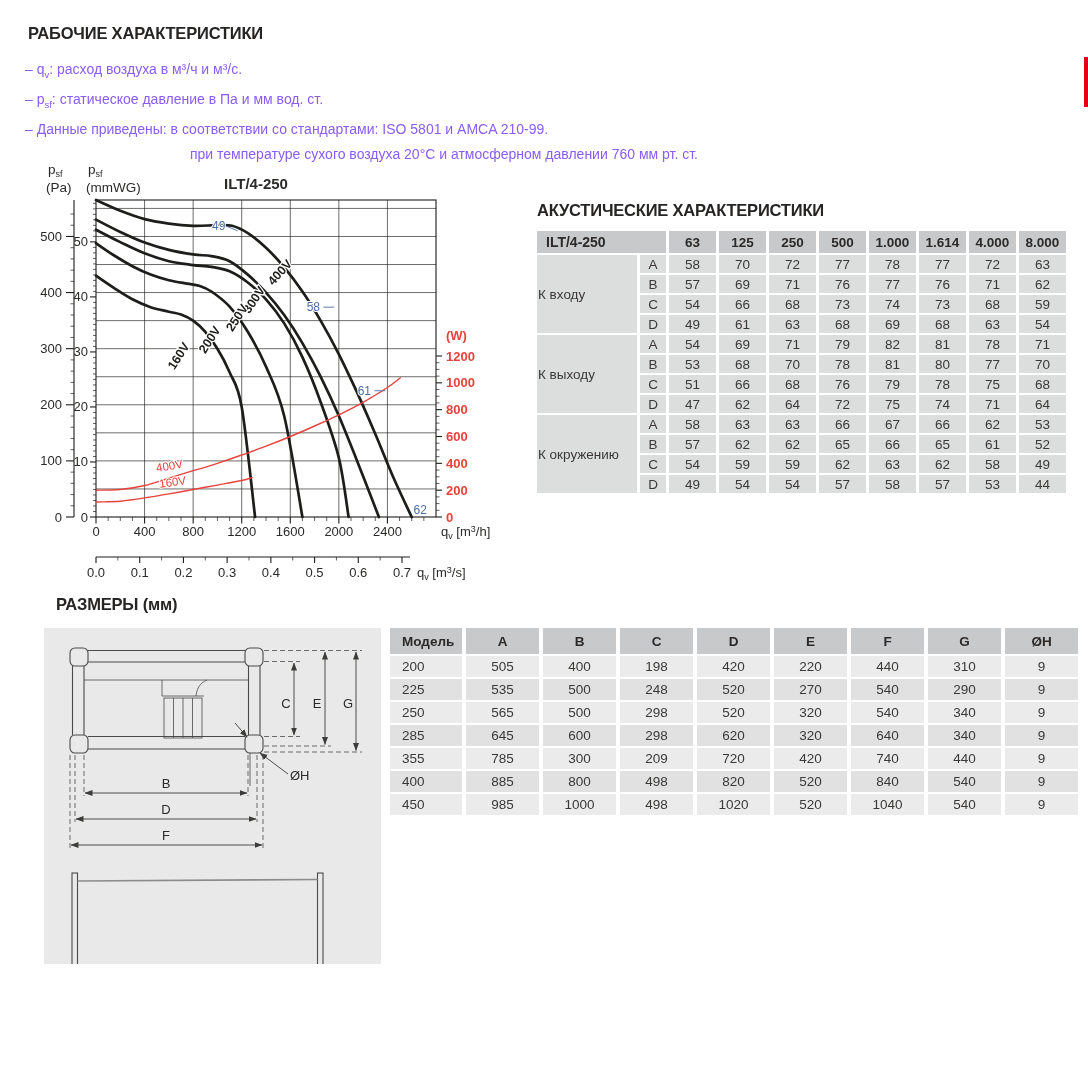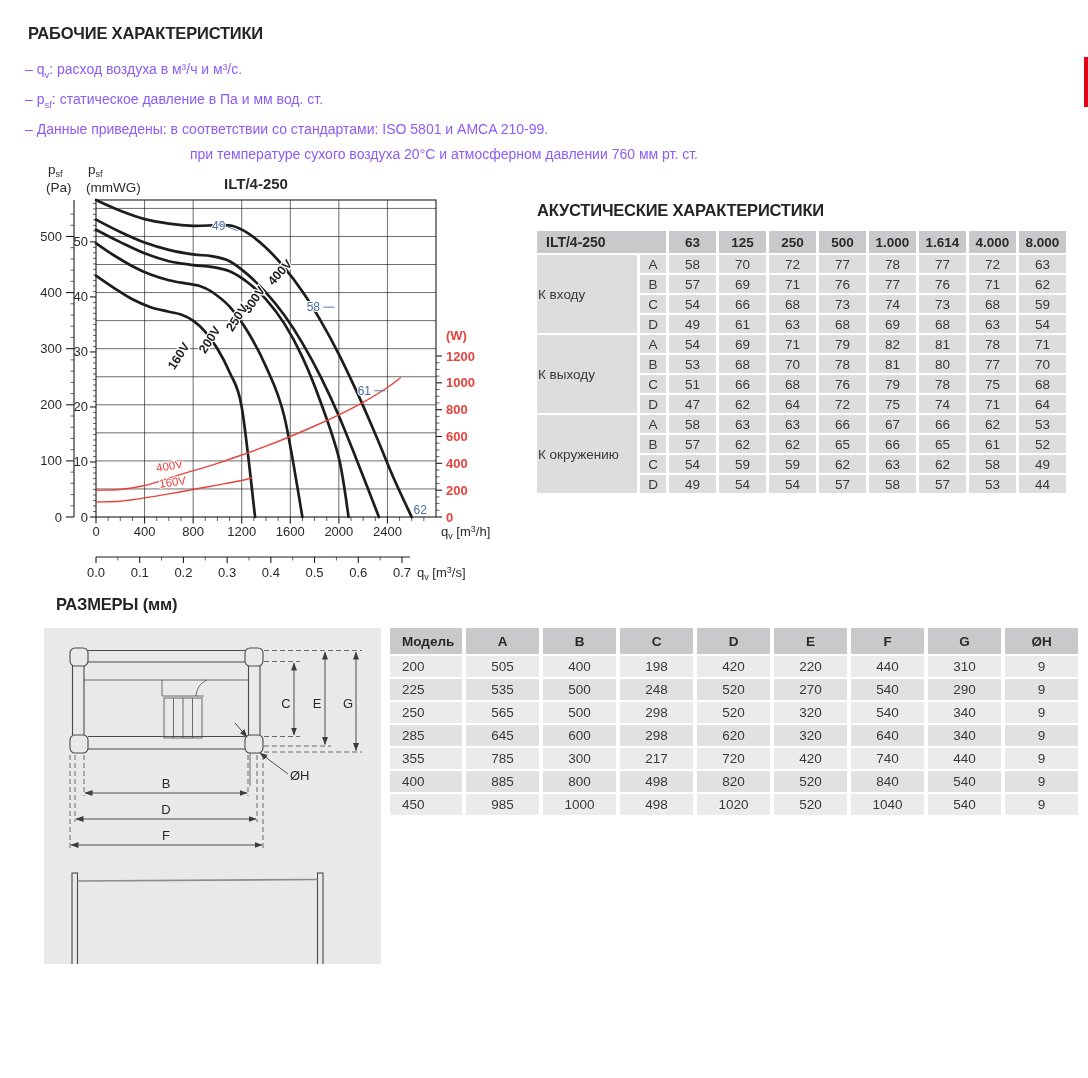--- a/index.html
+++ b/index.html
@@ -627,21 +627,21 @@
           <td>620</td>
           <td>320</td>
           <td>640</td>
           <td>340</td>
           <td>9</td>
         </tr>
         <tr>
           <td class="mcol">355</td>
           <td>785</td>
           <td>300</td>
-          <td>217</td>
+          <td>209</td>
           <td>720</td>
           <td>420</td>
           <td>740</td>
           <td>440</td>
           <td>9</td>
         </tr>
         <tr>
           <td class="mcol">400</td>
           <td>885</td>
           <td>800</td>

